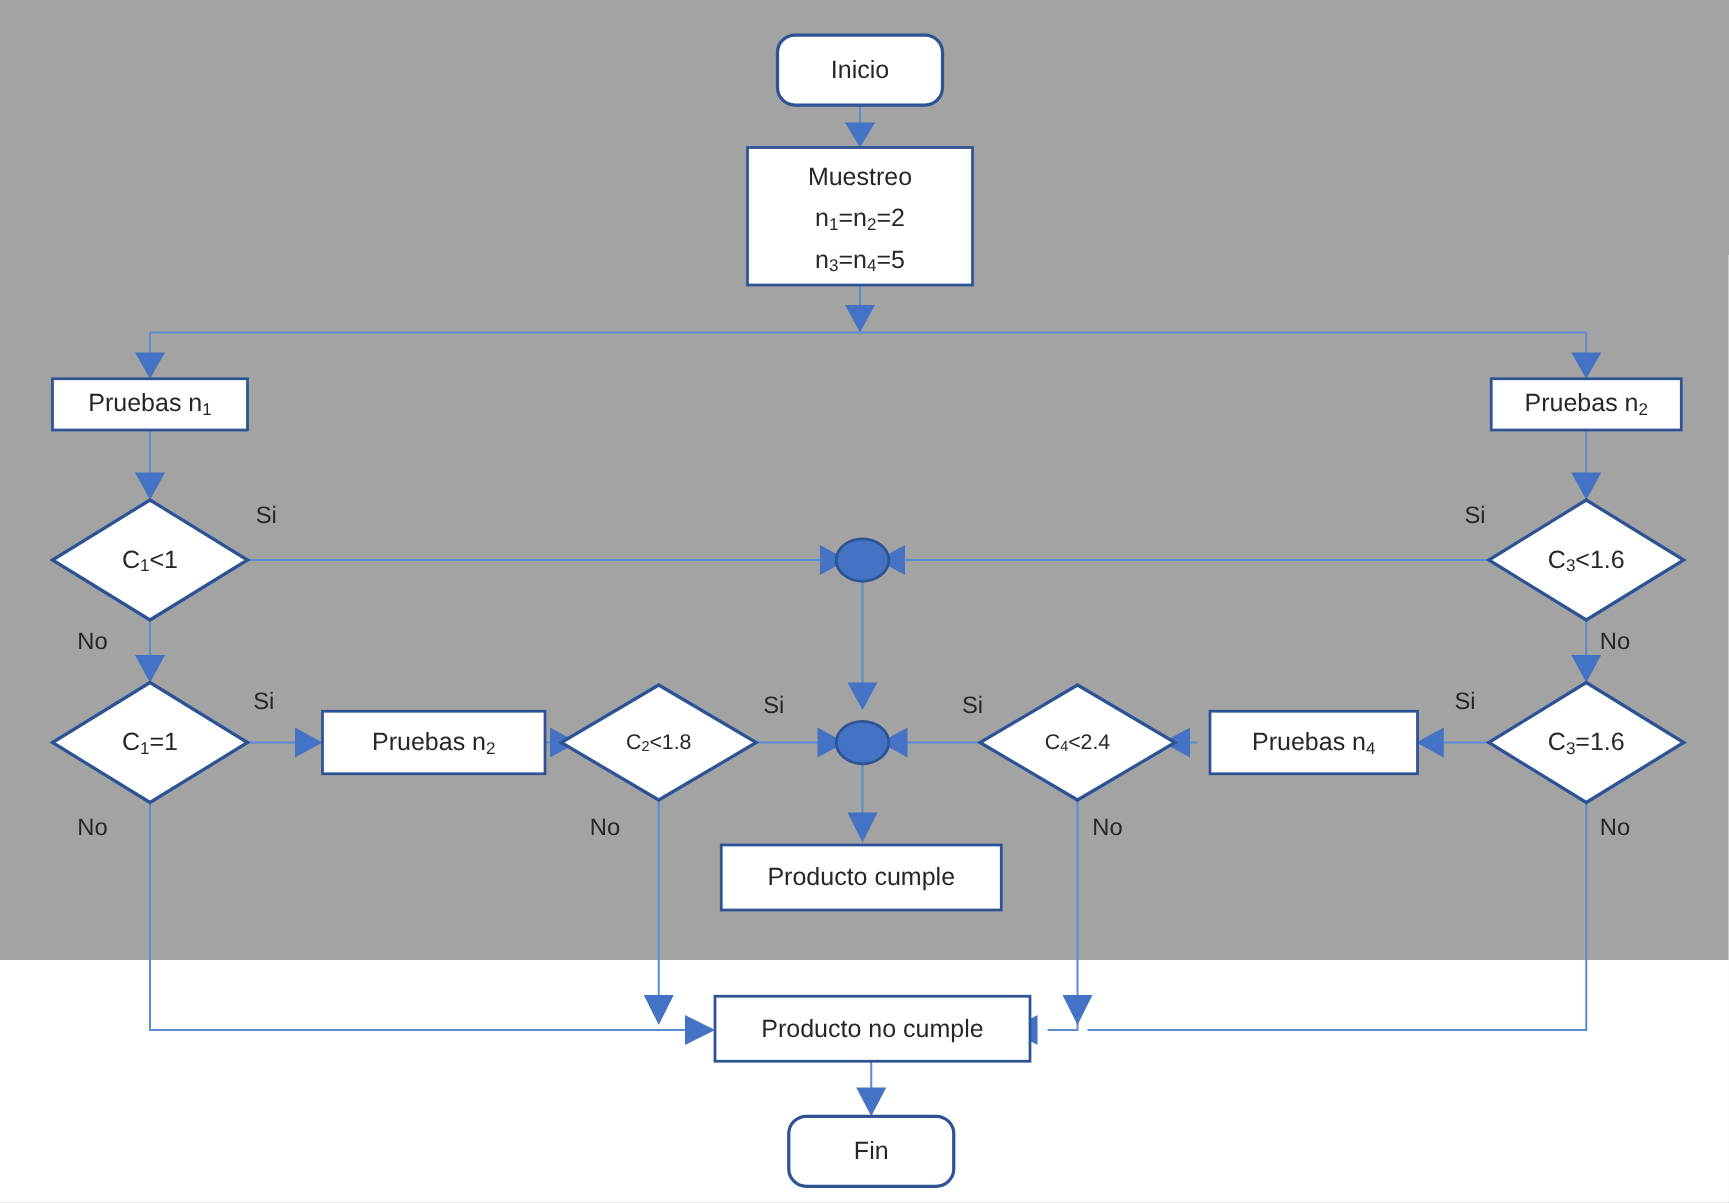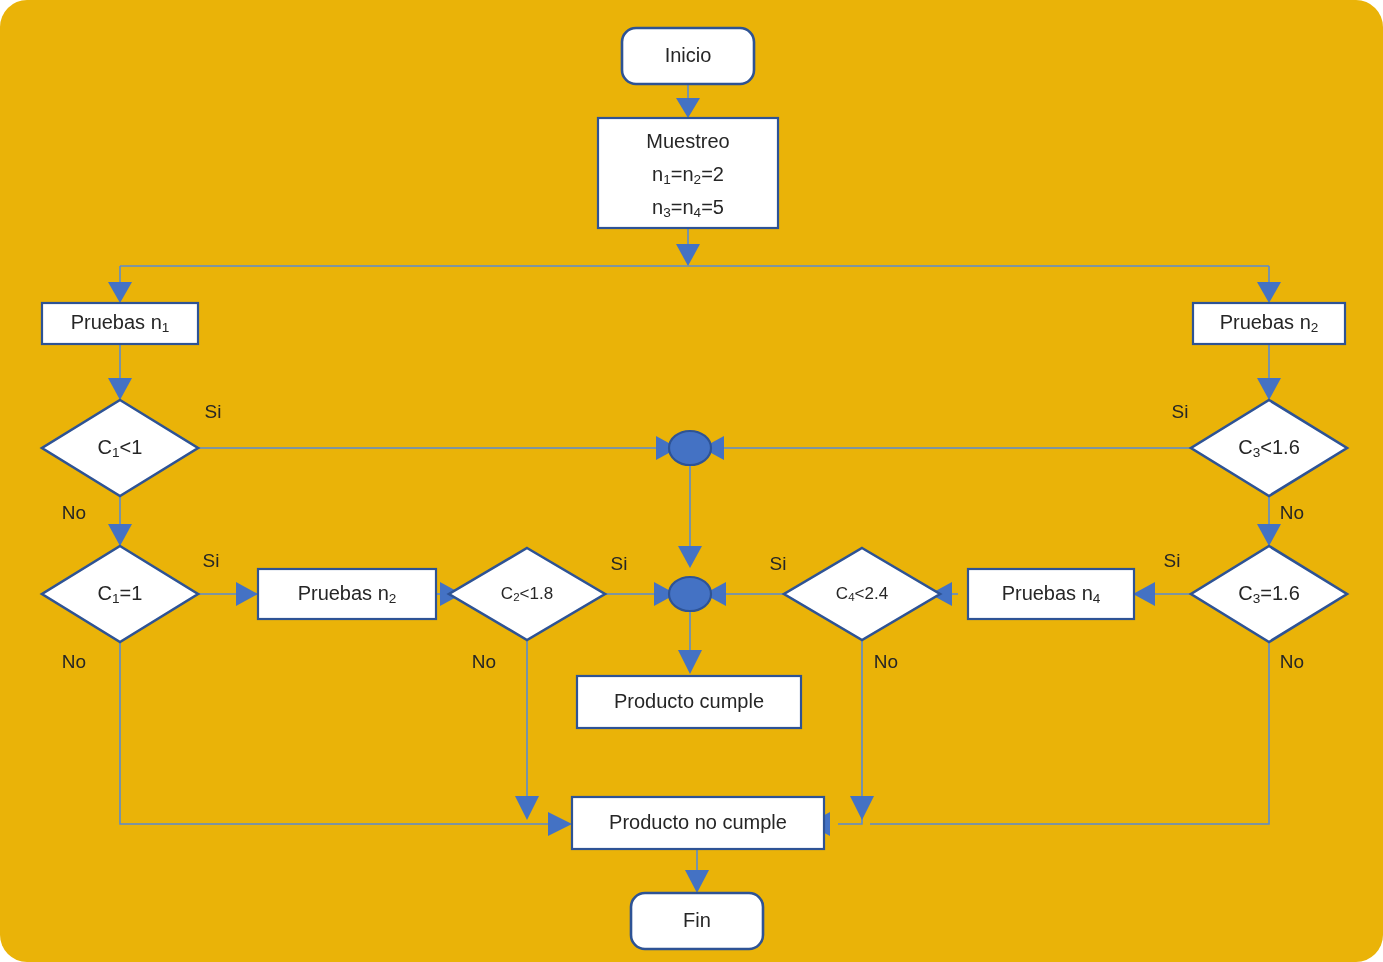--- a/index.html
+++ b/index.html
@@ -9,23 +9,22 @@
   }
   body {
     font-family: "Liberation Sans", sans-serif;
     width: 1383px;
     height: 962px;
     overflow: hidden;
   }
   #flowchart-root {
     position: relative;
     width: 1383px;
-    height: 962px;
-    background: #eab308;
-    border-radius: 27px;
+    height: 768px;
+    background: #a3a3a3;
   }
   svg#diagram {
     display: block;
     width: 1383px;
     height: 962px;
   }
   .node-text {
     font-family: "Liberation Sans", sans-serif;
     font-size: 20px;
     fill: #262626;

